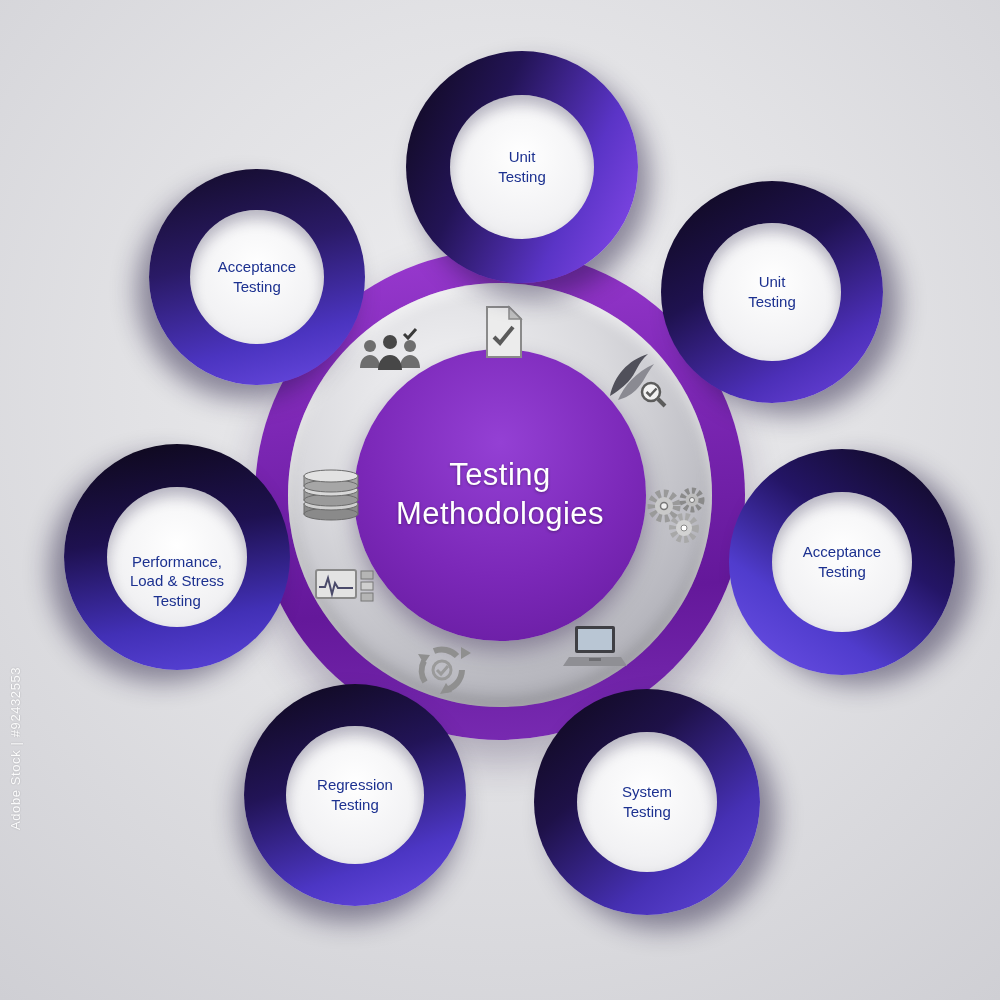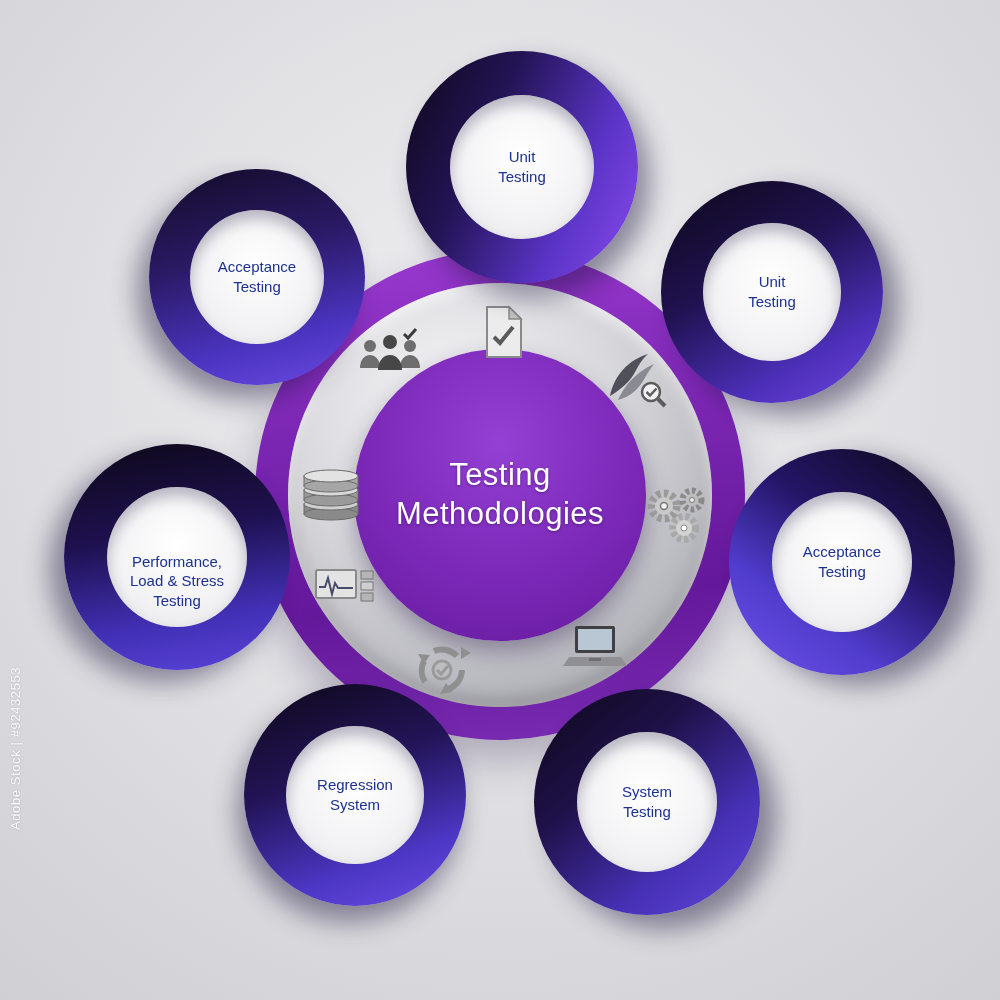--- a/index.html
+++ b/index.html
@@ -230,21 +230,21 @@
   <div class="node node-system">
     <div class="node-inner">
       <span class="node-label">System
 Testing</span>
     </div>
   </div>
 
   <div class="node node-regression">
     <div class="node-inner">
       <span class="node-label">Regression
-System</span>
+Testing</span>
     </div>
   </div>
 
   <div class="node node-performance">
     <div class="node-inner">
       <span class="node-label">Performance,
 Load &amp; Stress
 Testing</span>
     </div>
   </div>

